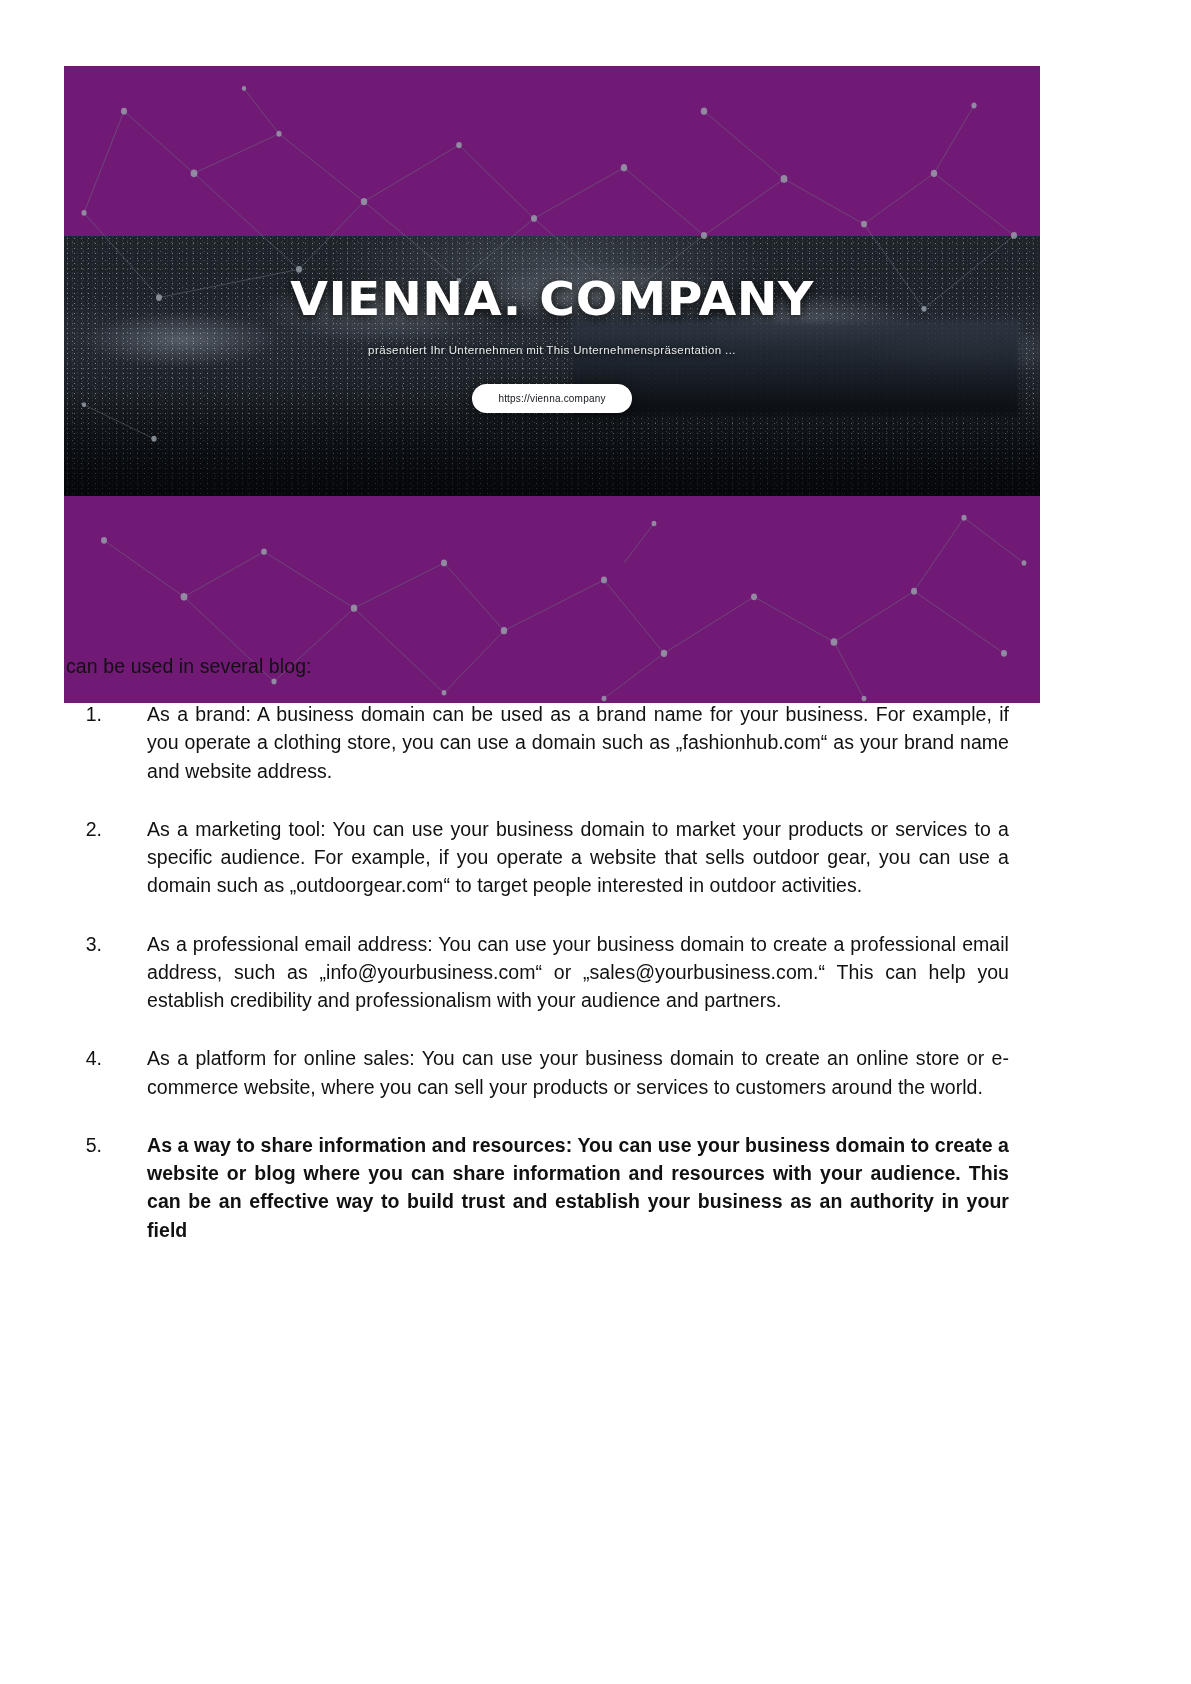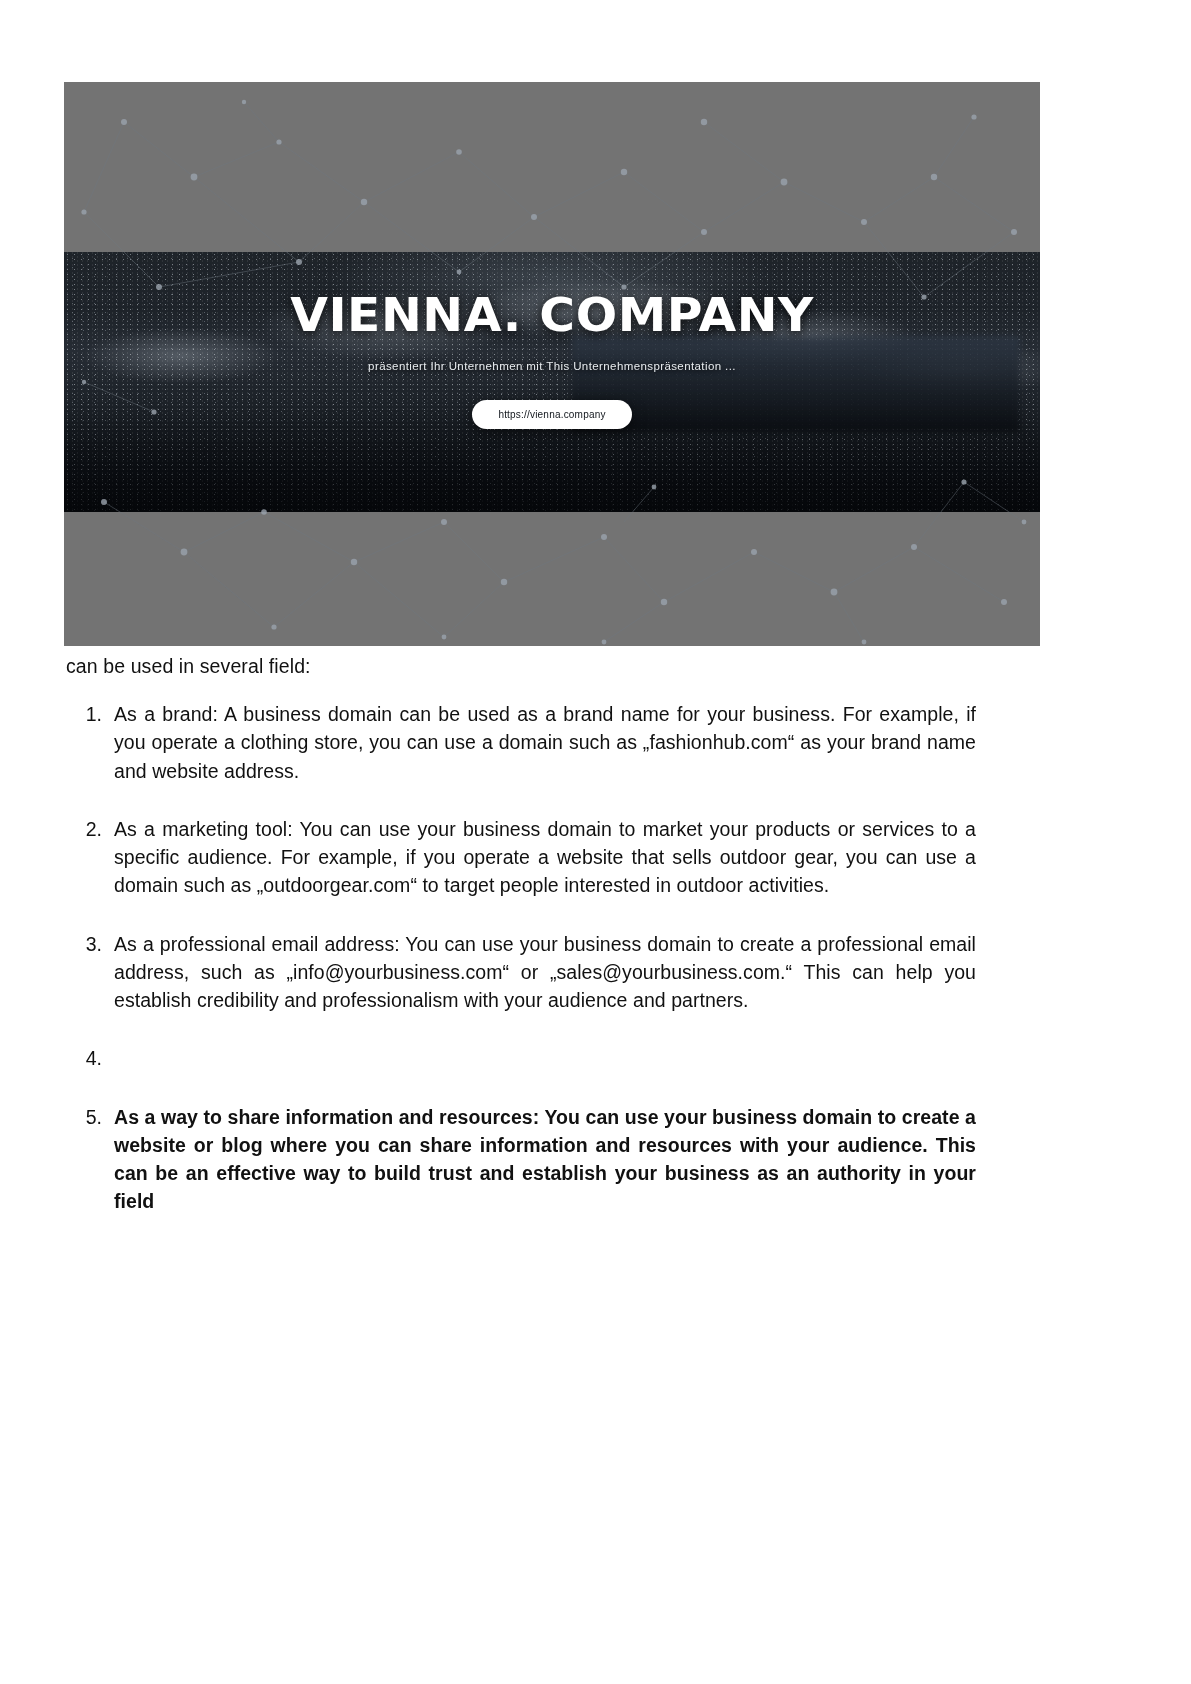--- a/index.html
+++ b/index.html
@@ -21,24 +21,23 @@
     inset: 0;
     background: #ffffff;
   }
 
   
   .hero {
     position: absolute;
     left: 64px;
     top: 66px;
     width: 976px;
-    height: 564px;
-    background: #737373;
+    height: 637px;
+    background: #701a75;
     overflow: hidden;
-    margin-top: 16px;
   }
 
   
   .hero-city {
     position: absolute;
     left: 0;
     top: 170px;
     width: 100%;
     height: 260px;
     background:
@@ -177,20 +176,21 @@
 
   .list-text {
     flex: 1;
     font-size: 19.5px;
     line-height: 1.45;
     color: #111111;
     text-align: justify;
     letter-spacing: 0.05px;
     max-width: 862px;
     hyphens: manual;
+    margin-left: 33px;
   }
   .list-item:last-child .list-text { text-align: justify; font-weight: bold; }
   .list-item:last-child .list-text::after {
     content: "";
     display: inline-block;
     width: 100%;
   }
 </style>
 </head>
 <body>
@@ -269,37 +269,38 @@
       </svg>
     </div>
 
     <div class="hero-content">
       <div class="hero-title">VIENNA. COMPANY</div>
       <div class="hero-tagline">präsentiert Ihr Unternehmen mit This Unternehmenspräsentation ...</div>
       <div class="hero-pill">https://vienna.company</div>
     </div>
   </div>
 
-  <div class="intro">can be used in several field:</div>
+  <div class="intro">can be used in several blog:</div>
 
   <ol class="list">
     <li class="list-item">
       <span class="list-num">1.</span>
       <span class="list-text">As a brand: A business domain can be used as a brand name for your business. For example, if you operate a clothing store, you can use a domain such as „fashionhub.com“ as your brand name and website address.</span>
     </li>
     <li class="list-item">
       <span class="list-num">2.</span>
       <span class="list-text">As a marketing tool: You can use your business domain to market your products or services to a specific audience. For example, if you operate a website that sells outdoor gear, you can use a domain such as „outdoorgear.com“ to target people interested in outdoor activities.</span>
     </li>
     <li class="list-item">
       <span class="list-num">3.</span>
       <span class="list-text">As a professional email address: You can use your business domain to create a professional email address, such as „info@yourbusiness.com“ or „sales@yourbusiness.com.“ This can help you establish credibility and professionalism with your audience and partners.</span>
     </li>
     <li class="list-item">
       <span class="list-num">4.</span>
+      <span class="list-text">As a platform for online sales: You can use your business domain to create an online store or e-commerce website, where you can sell your products or services to customers around the world.</span>
     </li>
     <li class="list-item">
       <span class="list-num">5.</span>
       <span class="list-text">As a way to share information and resources: You can use your business domain to create a website or blog where you can share information and resources with your audience. This can be an effective way to build trust and establish your business as an authority in your field</span>
     </li>
   </ol>
 
 </div>
 
 </body></html>

